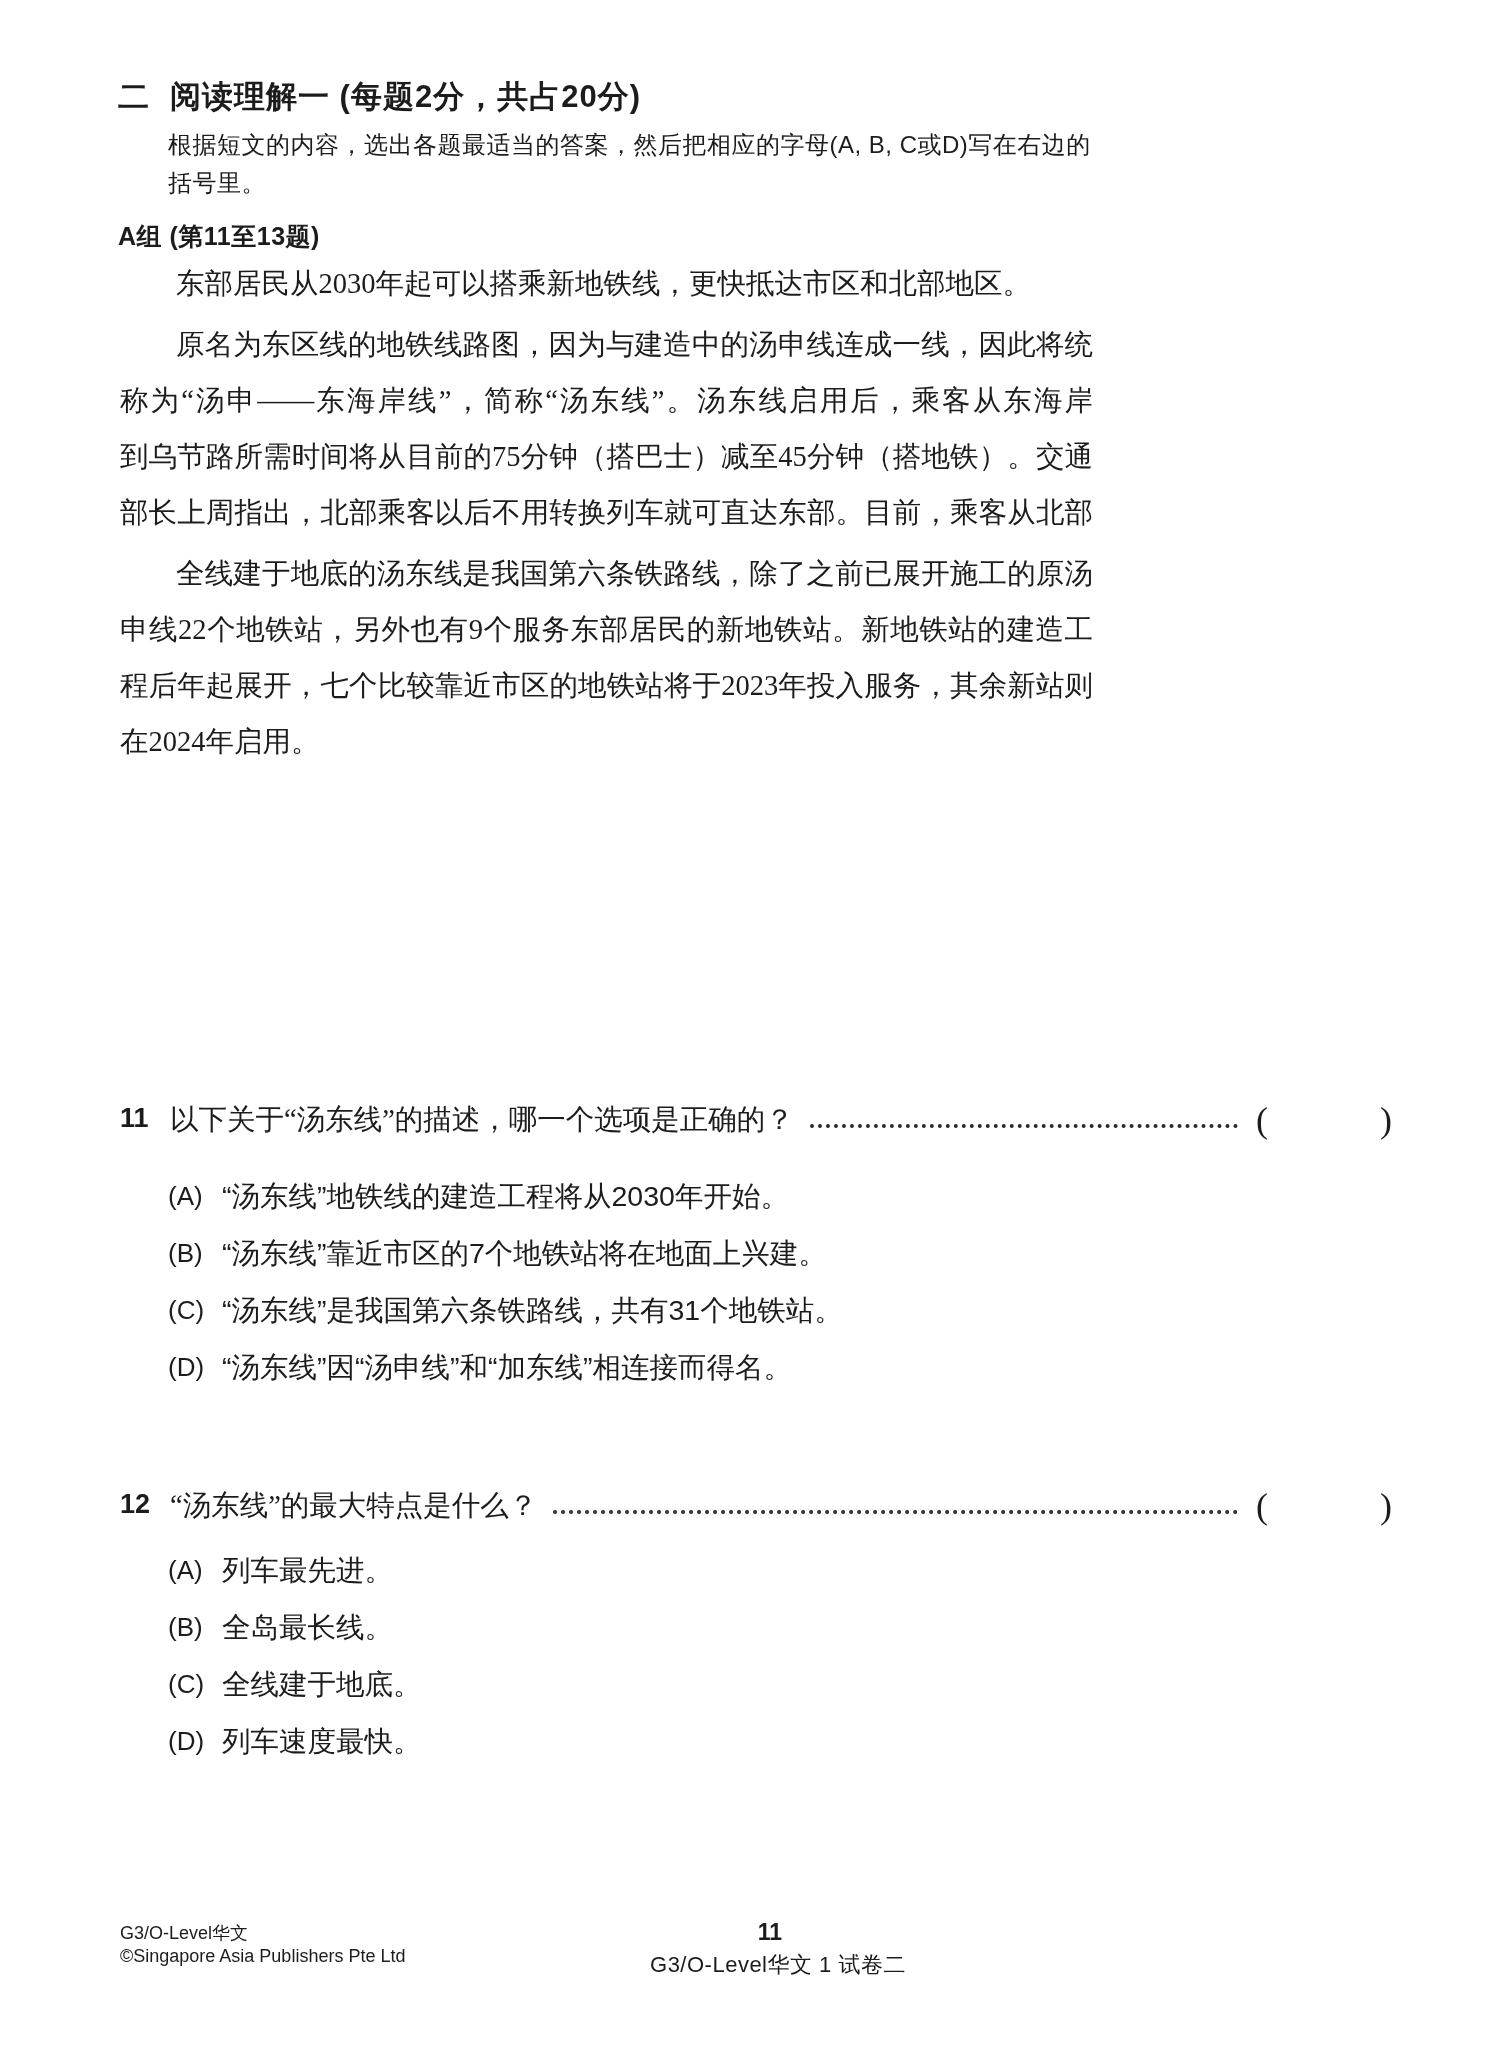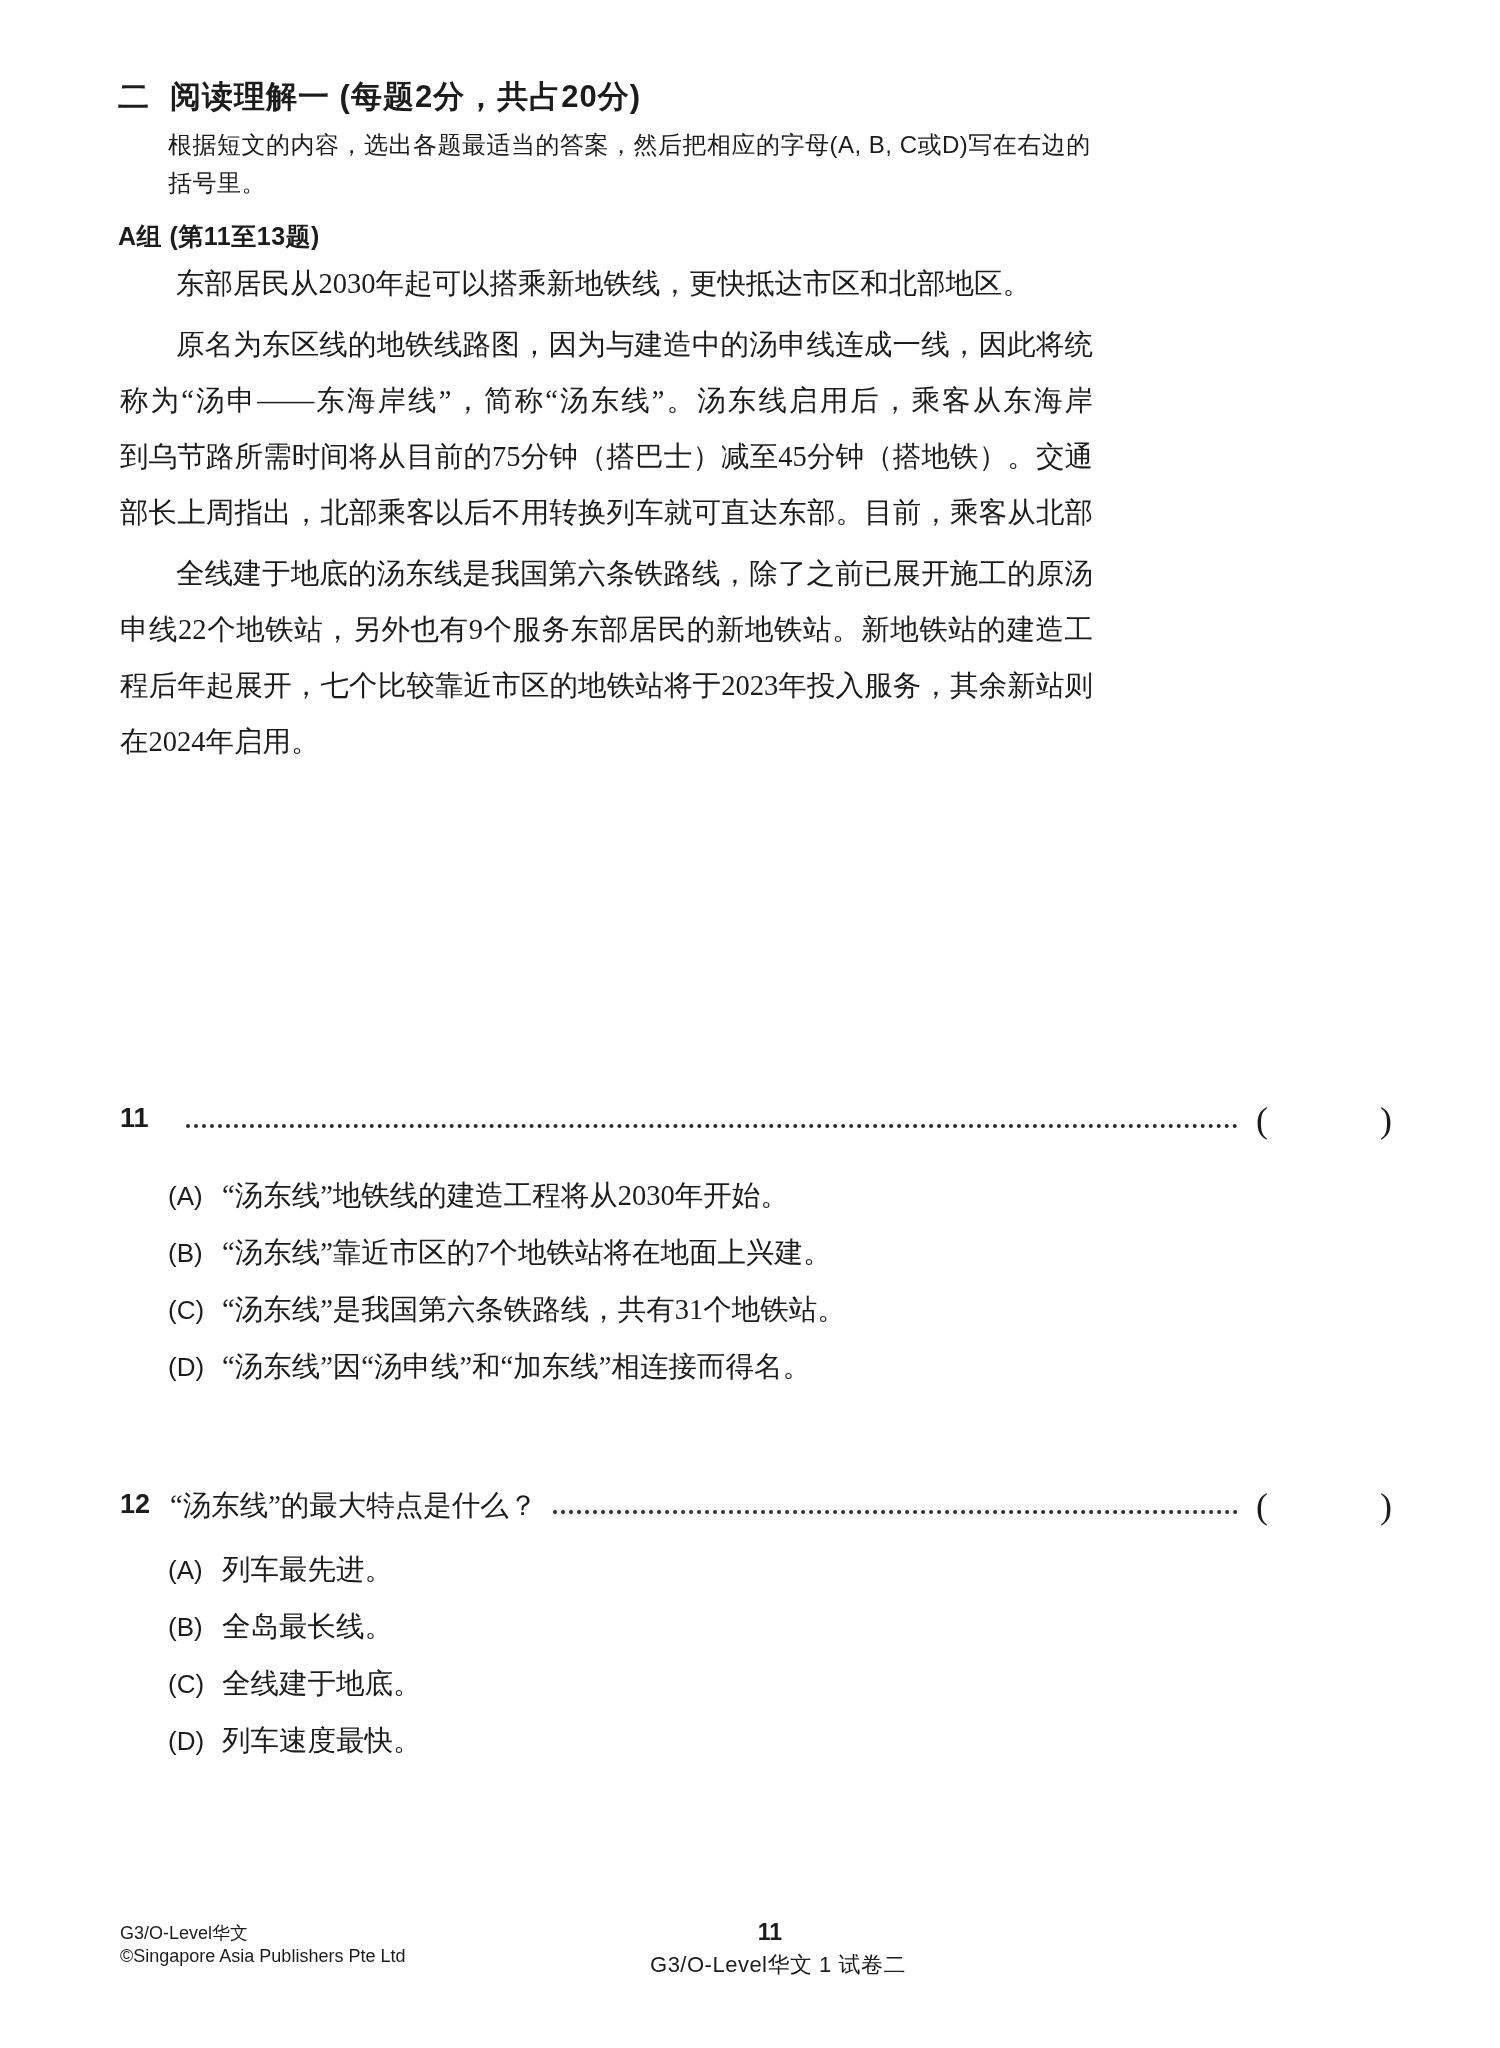--- a/index.html
+++ b/index.html
@@ -70,21 +70,21 @@
   .q-options{margin-left:48px;}
   #qblock-0 .q-options{margin-top:36px;}
   #qblock-1 .q-options{margin-top:24px;}
   .q-option{display:flex;height:57px;align-items:flex-start;}
   .opt-letter{
     width:54px;flex:0 0 54px;
     font-family:"Liberation Sans","DejaVu Sans",sans-serif;
     font-size:26px;padding-top:3px;
   }
   .opt-text{
-    font-family:Liberation Serif, serif;
+    font-family:Liberation Sans, sans-serif;
     font-size:28.5px;line-height:36px;white-space:nowrap;
   }
 
   
   .footer-left{
     position:absolute;left:120px;top:1922px;
     font-family:"Liberation Sans","DejaVu Sans",sans-serif;
     font-size:18px;line-height:23px;
   }
   .footer-page-number{
@@ -131,20 +131,21 @@
         <div class="pline indent fill">全线建于地底的汤东线是我国第六条铁路线，除了之前已展开施工的原汤</div>
         <div class="pline fill">申线22个地铁站，另外也有9个服务东部居民的新地铁站。新地铁站的建造工</div>
         <div class="pline fill">程后年起展开，七个比较靠近市区的地铁站将于2023年投入服务，其余新站则</div>
         <div class="pline">在2024年启用。</div>
       </div>
     </div>
 
   <div class="question-block" id="qblock-0">
       <div class="q-row">
         <span class="q-num">11</span>
+        <span class="q-text">以下关于“汤东线”的描述，哪一个选项是正确的？</span>
         <span class="q-leader"></span>
         <span class="q-bracket">
           <span class="br-open">(</span>
           <span class="br-close">)</span>
         </span>
       </div>
       <div class="q-options">
         <div class="q-option">
           <span class="opt-letter">(A)</span>
           <span class="opt-text">“汤东线”地铁线的建造工程将从2030年开始。</span>

